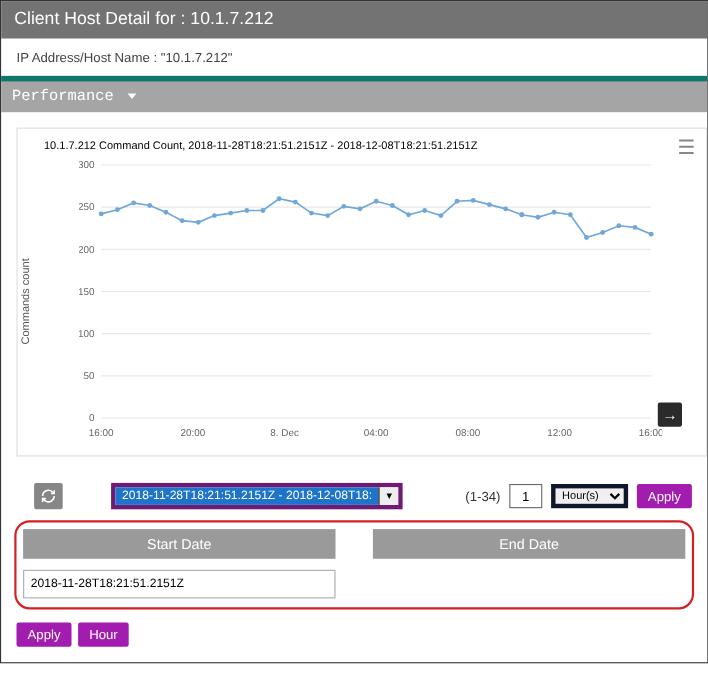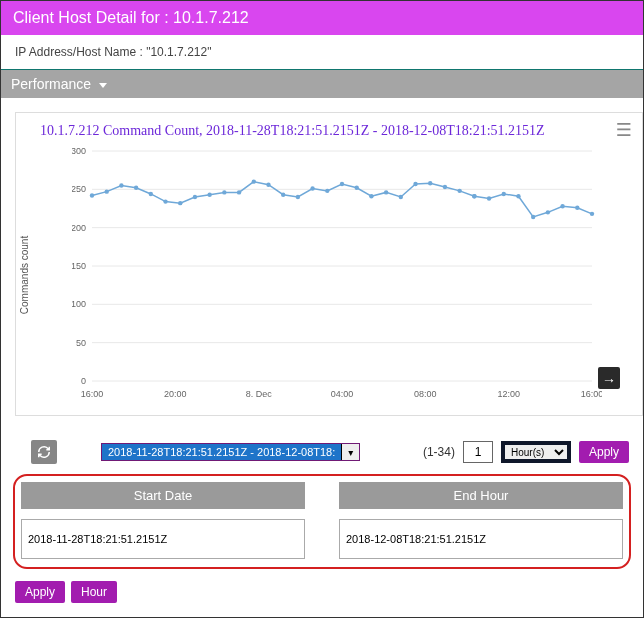--- a/index.html
+++ b/index.html
@@ -1,42 +1,42 @@
 <!DOCTYPE html>
 <html><head>
 <meta charset="utf-8">
 <style>
 * { box-sizing: border-box; margin: 0; padding: 0; }
 body { font-family: "Segoe UI", Arial, sans-serif; background: #fff; width: 644px; border: 1px solid #333; }
-.titlebar { background: #d946ef; color: #fff; padding: 8px 12px; font-size: 16px; }
+.titlebar { background: #737373; color: #fff; padding: 8px 12px; font-size: 16px; }
 .subhdr { padding: 10px 14px; font-size: 12px; color: #444; }
-.panel-hdr { background: #a5a5a5; color: #fff; padding: 6px 10px; font-size: 14px; border-top: 1px solid #0f766e; }
+.panel-hdr { background: #a5a5a5; color: #fff; padding: 6px 10px; font-size: 14px; border-top: 5px solid #0f766e; font-family: Liberation Mono, monospace; }
 .panel-hdr .caret { display: inline-block; margin-left: 4px; border-left: 4px solid transparent; border-right: 4px solid transparent; border-top: 5px solid #fff; vertical-align: middle; }
 .chart-wrap { padding: 14px 0 14px 14px; }
 .chart-card { border: 1px solid #ddd; padding: 10px 8px 10px 10px; position: relative; }
-.chart-title { font-size: 14px; color: #6d28d9; margin-bottom: 6px; padding-left: 14px; padding-right: 14px; font-family: Liberation Serif, serif; }
+.chart-title { font-size: 10px; color: #000000; margin-bottom: 6px; padding-left: 14px; padding-right: 14px; }
 .chart-menu { position: absolute; top: 10px; right: 10px; font-size: 18px; color: #888; cursor: pointer; user-select: none; line-height: 14px; }
 .chart-area { position: relative; width: 580px; height: 260px; }
 .yaxis-label { position: absolute; left: -2px; top: 50%; transform: translate(-50%,-50%) rotate(-90deg); font-size: 10px; color: #555; transform-origin: center; }
 svg.plot { position: absolute; left: 46px; top: 0; }
 .arrow-btn { position: absolute; right: -14px; bottom: 16px; width: 22px; height: 22px; background: #2a2a2a; color: #fff; font-size: 14px; text-align: center; line-height: 22px; border-radius: 2px; cursor: pointer; }
 .controls-row { padding: 10px 14px 4px 30px; display: flex; align-items: center; gap: 8px; }
 .refresh-btn { width: 26px; height: 24px; background: #868686; color: #fff; border: none; border-radius: 2px; font-size: 13px; cursor: pointer; display: flex; align-items: center; justify-content: center; }
-.range-select-wrap { display: inline-flex; border: 1px solid #701a75; background: #fff; margin-left: 36px; text-align: right; }
+.range-select-wrap { display: inline-flex; border: 4px solid #701a75; background: #fff; margin-left: 36px; text-align: right; }
 .range-select-wrap .sel-text { background: #1e74c9; color: #fff; font-size: 11px; padding: 2px 6px; }
 .range-select-wrap .dd-btn { width: 18px; background: #eee; border-left: 1px solid #000; display: flex; align-items: center; justify-content: center; font-size: 10px; cursor: pointer; }
 .spacer { flex: 1; }
 .paging-label { font-size: 12px; color: #333; }
 .page-input { width: 30px; height: 22px; border: 1px solid #666; text-align: center; font-size: 12px; }
 .unit-select { height: 22px; border: 4px solid #0f172a; font-size: 10px; padding: 0 2px; }
 .btn-dark { background: #a21caf; color: #fff; border: none; padding: 4px 10px; font-size: 12px; border-radius: 2px; cursor: pointer; }
 .date-highlight { margin: 6px 12px 4px 12px; border: 2px solid #d42020; border-radius: 14px; padding: 6px 6px 8px 6px; display: flex; gap: 34px; }
 .date-col { flex: 1; }
 .date-hdr { background: #9a9a9a; color: #fff; text-align: center; padding: 6px 0; font-size: 13px; margin-bottom: 10px; }
-.date-input { width: 100%; height: 40px; border: 1px solid #aaa; font-size: 11px; padding: 0 6px; }
+.date-input { width: 100%; height: 26px; border: 1px solid #aaa; font-size: 11px; padding: 0 6px; }
 .bottom-btns { padding: 8px 14px 14px 14px; display: flex; gap: 6px; }
 </style>
 </head>
 <body>
 
 <div class="titlebar">Client Host Detail for : 10.1.7.212</div>
 <div class="subhdr">IP Address/Host Name : "10.1.7.212"</div>
 
 <div class="panel-hdr">
   <span>Performance</span>
@@ -131,21 +131,20 @@
   <select class="unit-select"><option>Hour(s)</option><option>Day(s)</option><option>Week(s)</option></select>
   <button class="btn-dark">Apply</button>
 </div>
 
 <div class="date-highlight">
   <div class="date-col">
     <div class="date-hdr">Start Date</div>
     <input class="date-input" value="2018-11-28T18:21:51.2151Z" style="">
   </div>
   <div class="date-col">
-    <div class="date-hdr">End Hour</div>
-    <input class="date-input" value="2018-12-08T18:21:51.2151Z" style="">
+    <div class="date-hdr">End Date</div>
   </div>
 </div>
 
 <div class="bottom-btns">
   <button class="btn-dark">Apply</button>
   <button class="btn-dark">Hour</button>
 </div>
 
 </body></html>

